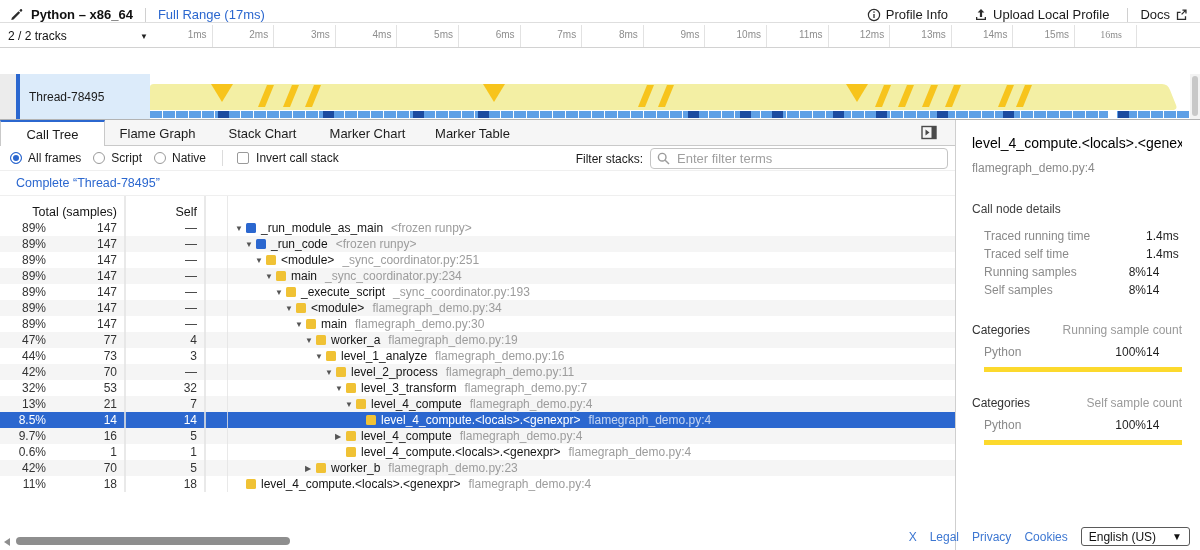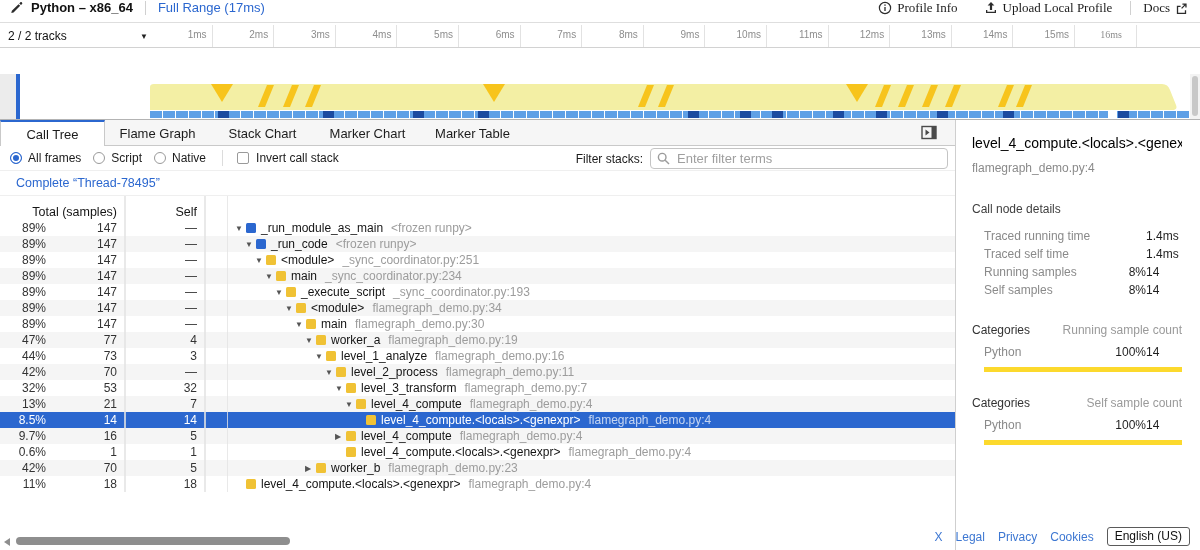--- a/index.html
+++ b/index.html
@@ -2,28 +2,28 @@
 <html><head>
 <meta charset="utf-8">
 <style>
   * { margin:0; padding:0; box-sizing:border-box; }
   html,body { width:1200px; height:550px; overflow:hidden; background:#fff;
     font-family:"Liberation Sans","DejaVu Sans",sans-serif; }
   .app { position:relative; width:1200px; height:550px; background:#fff; }
 
   
   .topbar { position:absolute; left:0; top:0; width:1200px; height:23px;
-    border-bottom:1px solid #dedede; display:flex; align-items:flex-start;
+    border-bottom:1px solid #dedede; display:flex; align-items:flex-end;
     justify-content:space-between; padding:0 12px 0 10px; background:#fff; }
   .tb-left,.tb-right { display:flex; align-items:center; gap:8px; }
   .tb-title { font-size:13px; font-weight:bold; color:#111; }
   .tb-sep { width:1px; height:14px; background:#d0d0d0; margin:0 4px; }
   .tb-link { font-size:13px; color:#2b67cf; text-decoration:none; cursor:pointer; }
   .tb-btn { display:flex; align-items:center; gap:5px; border:none; background:none;
-    font-size:13px; color:#1b1b1b; cursor:pointer; font-family:Liberation Serif, serif; }
+    font-size:13px; color:#1b1b1b; cursor:pointer; font-family:Liberation Sans, sans-serif; }
   .tb-btn svg { display:block; }
 
   
   .ruler { position:absolute; left:0; top:25px; width:1200px; height:23px;
     border-bottom:1px solid #d2d2d2; background:#fff; }
   .tracks-dd { position:absolute; left:8px; top:0; width:140px; height:22px;
     display:flex; align-items:center; font-size:12px; color:#111; cursor:pointer; }
   .tracks-dd .caret { position:absolute; right:0; font-size:8px; color:#222; }
   .tick-line { position:absolute; top:0; width:1px; height:22px; background:#e2e2e2; }
   .tick-label { position:absolute; top:4px; width:60px; text-align:right;
@@ -126,21 +126,21 @@
   .cat-head .lft { color:#333; }
   .cat-head .rgt { flex:1; text-align:right; color:#9a9a9a; }
   .cat-bar { height:5px; margin:6px 0 0 12px; }
 
   
   .footer { position:absolute; right:10px; bottom:4px; display:flex;
     align-items:center; gap:13px; }
   .footer a { font-size:12px; color:#3d77d2; text-decoration:none; cursor:pointer; }
   .lang-select { display:flex; align-items:center; gap:16px; border:1px solid #5a5a5a;
     border-radius:3px; background:#fff; padding:1px 7px; font-size:12px; color:#111;
-    cursor:pointer; height:19px;flex-direction:column; }
+    cursor:pointer; height:19px; }
   .lang-select .chev { font-size:10px; color:#111; }
 </style>
 </head>
 <body>
 
 <div class="app">
 
   <header class="topbar">
     <span class="tb-left">
       <svg width="13" height="13" viewBox="0 0 14 14">
@@ -214,20 +214,23 @@
         <div class="tick-line" style="left: 1074px;"></div>
         <div class="tick-label" style="left: 1009px;">15ms</div>
         <div class="tick-line" style="left: 1135.6px;"></div>
         <div class="tick-label" style="left: 1062px; font-family: Liberation Serif, serif;">16ms</div>
       </div>
   </div>
 
   <div class="thread-row">
     <div class="thread-gutter"></div>
     <div class="thread-accent"></div>
+    <div class="thread-label">
+      <span>Thread-78495</span>
+    </div>
     <svg id="trackgraph" width="1040" height="45" viewBox="0 0 1040 45">
         <path d="M0 36 V13 Q0 10 4 10 H1012 Q1018 10 1020 16 L1026 31 Q1028 36 1022 36 Z" fill="#f3efa4"></path>
         <path d="M61 10 H83 L72 28 Z" fill="#f7c41c"></path>
         <path d="M333 10 H355 L344 28 Z" fill="#f7c41c"></path>
         <path d="M696 10 H718 L707 28 Z" fill="#f7c41c"></path>
         <path d="M108 33 L117 11 H124 L115 33 Z" fill="#f7c41c"></path>
         <path d="M133 33 L142 11 H149 L140 33 Z" fill="#f7c41c"></path>
         <path d="M155 33 L164 11 H171 L162 33 Z" fill="#f7c41c"></path>
         <path d="M488 33 L497 11 H504 L495 33 Z" fill="#f7c41c"></path>
         <path d="M508 33 L517 11 H524 L515 33 Z" fill="#f7c41c"></path>

